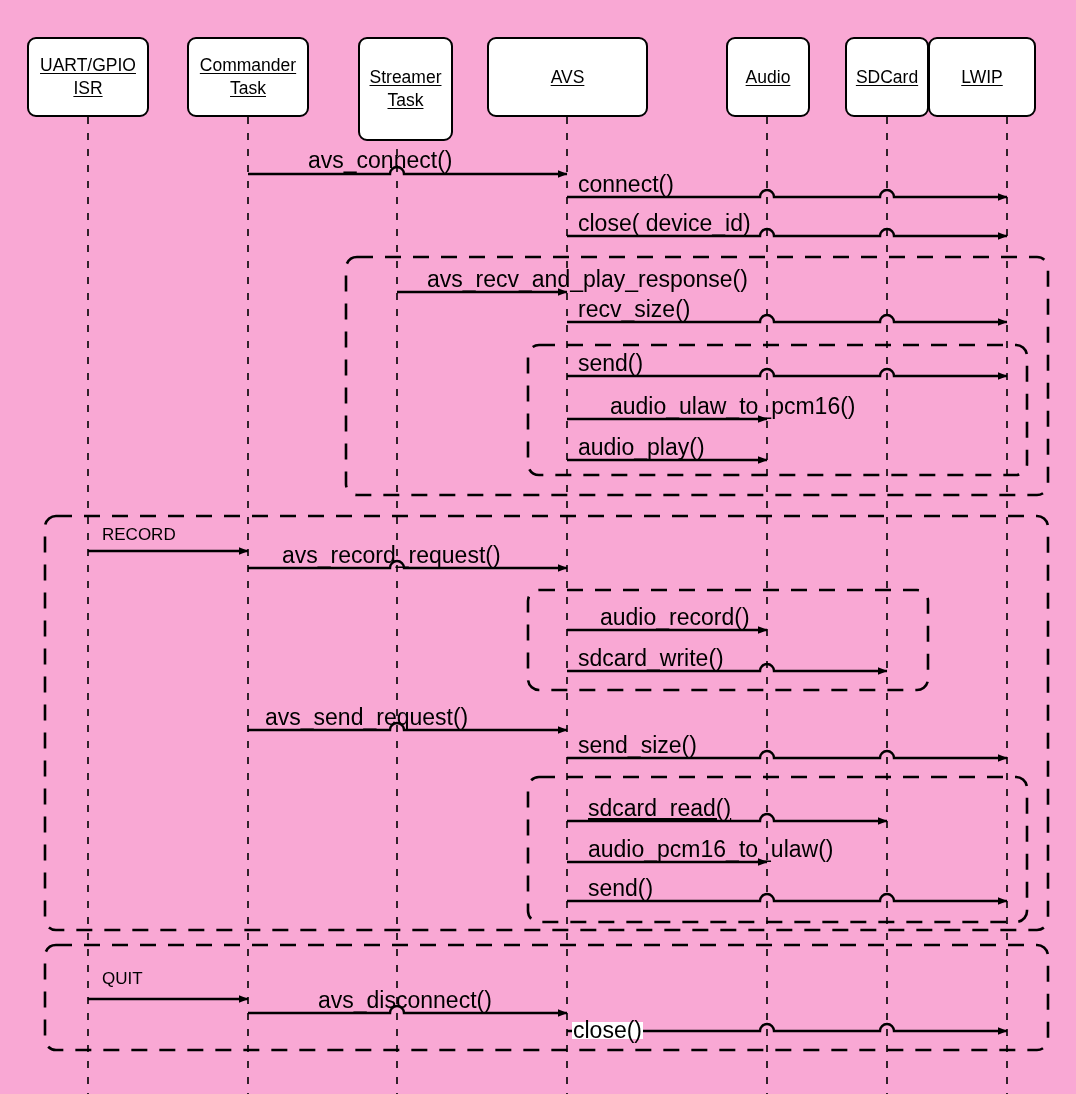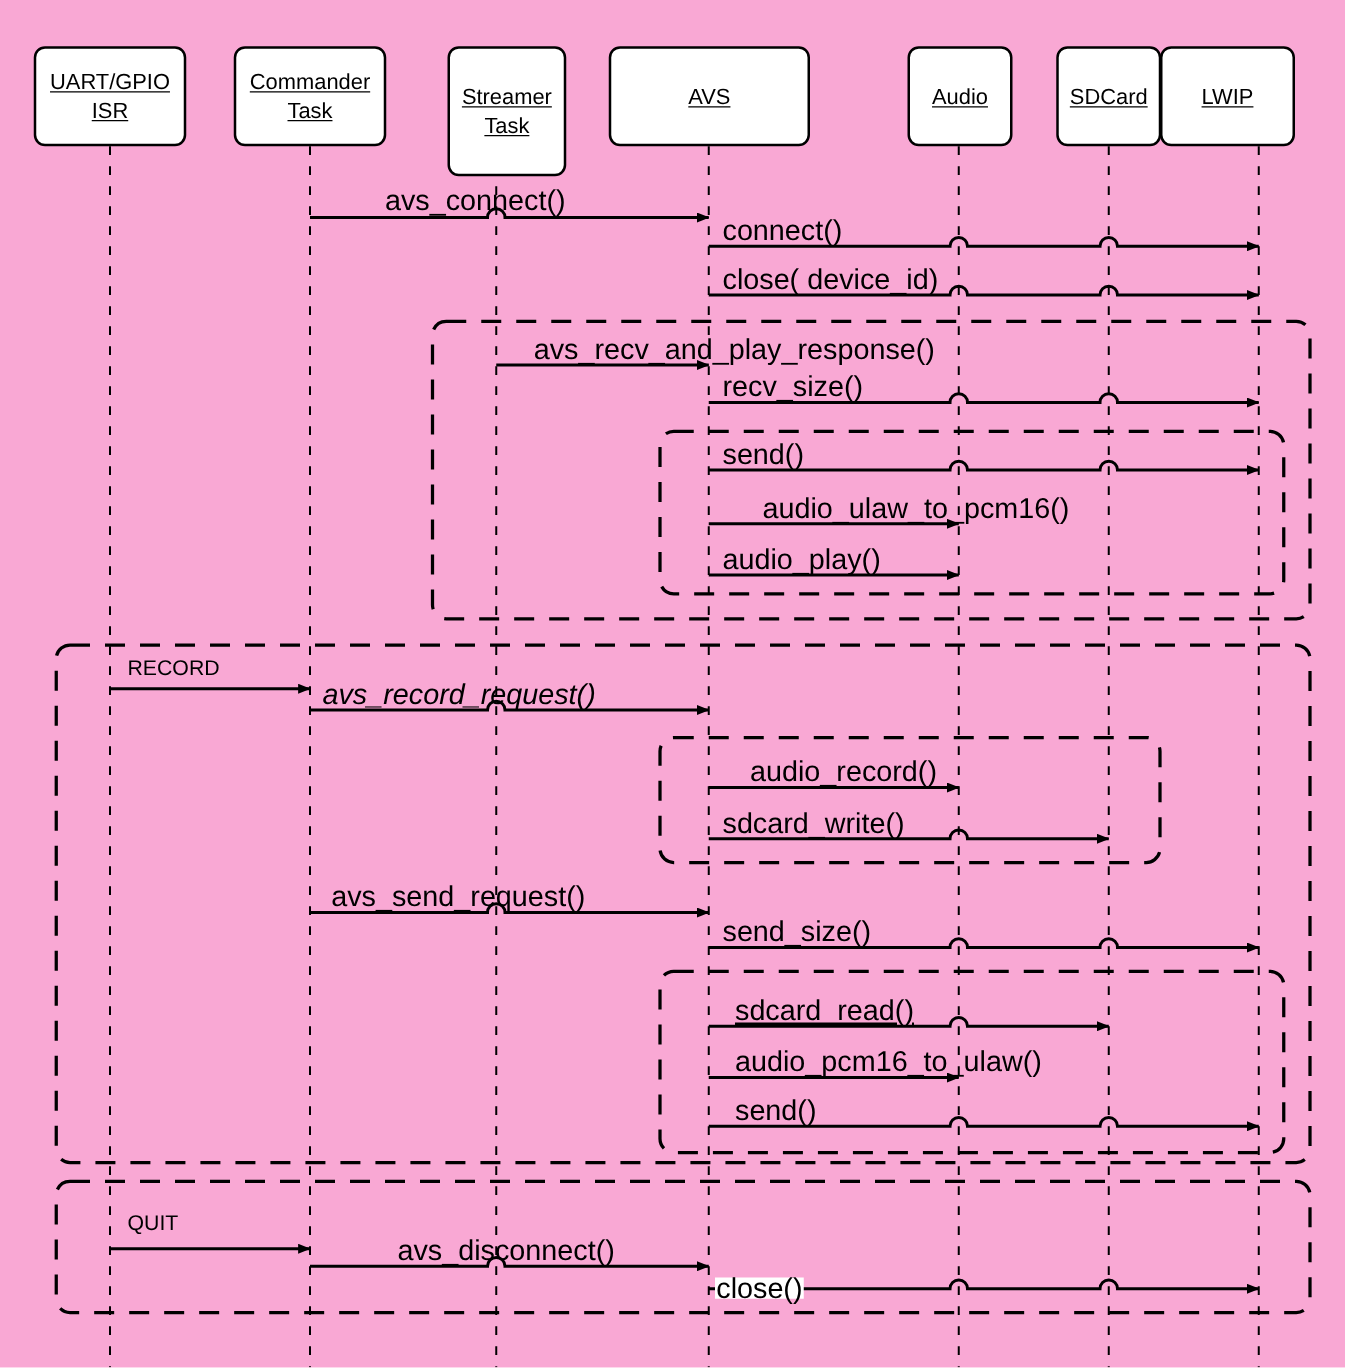--- a/index.html
+++ b/index.html
@@ -113,21 +113,21 @@
     </div>
   <div id="labels">
       <div class="msg-label" style="left: 308px; top: 152px;">avs_connect()</div>
       <div class="msg-label" style="left: 578px; top: 176px;">connect()</div>
       <div class="msg-label" style="left: 578px; top: 215px;">close( device_id)</div>
       <div class="msg-label" style="left: 427px; top: 271px;">avs_recv_and_play_response()</div>
       <div class="msg-label" style="left: 578px; top: 301px;">recv_size()</div>
       <div class="msg-label" style="left: 578px; top: 355px;">send()</div>
       <div class="msg-label" style="left: 578px; top: 398px; margin-left: 32px;">audio_ulaw_to_pcm16()</div>
       <div class="msg-label" style="left: 578px; top: 439px;">audio_play()</div>
-      <div class="msg-label" style="left: 258px; top: 547px; font-style: italic;">avs_record_request()</div>
+      <div class="msg-label" style="left: 282px; top: 547px;">avs_record_request()</div>
       <div class="msg-label" style="left: 600px; top: 609px;">audio_record()</div>
       <div class="msg-label" style="left: 578px; top: 650px;">sdcard_write()</div>
       <div class="msg-label" style="left: 265px; top: 709px;">avs_send_request()</div>
       <div class="msg-label" style="left: 578px; top: 737px;">send_size()</div>
       <div class="msg-label" style="left: 588px; top: 800px; text-decoration: underline;">sdcard_read()</div>
       <div class="msg-label" style="left: 588px; top: 841px;">audio_pcm16_to_ulaw()</div>
       <div class="msg-label" style="left: 588px; top: 880px;">send()</div>
       <div class="msg-label" style="left: 318px; top: 992px;">avs_disconnect()</div>
       <div class="msg-label" style="left: 572px; top: 1022px; background: rgb(255, 255, 255); padding: 0px 1px;">close()</div>
       <div class="frag-label" style="left: 102px; top: 526px;">RECORD</div>

